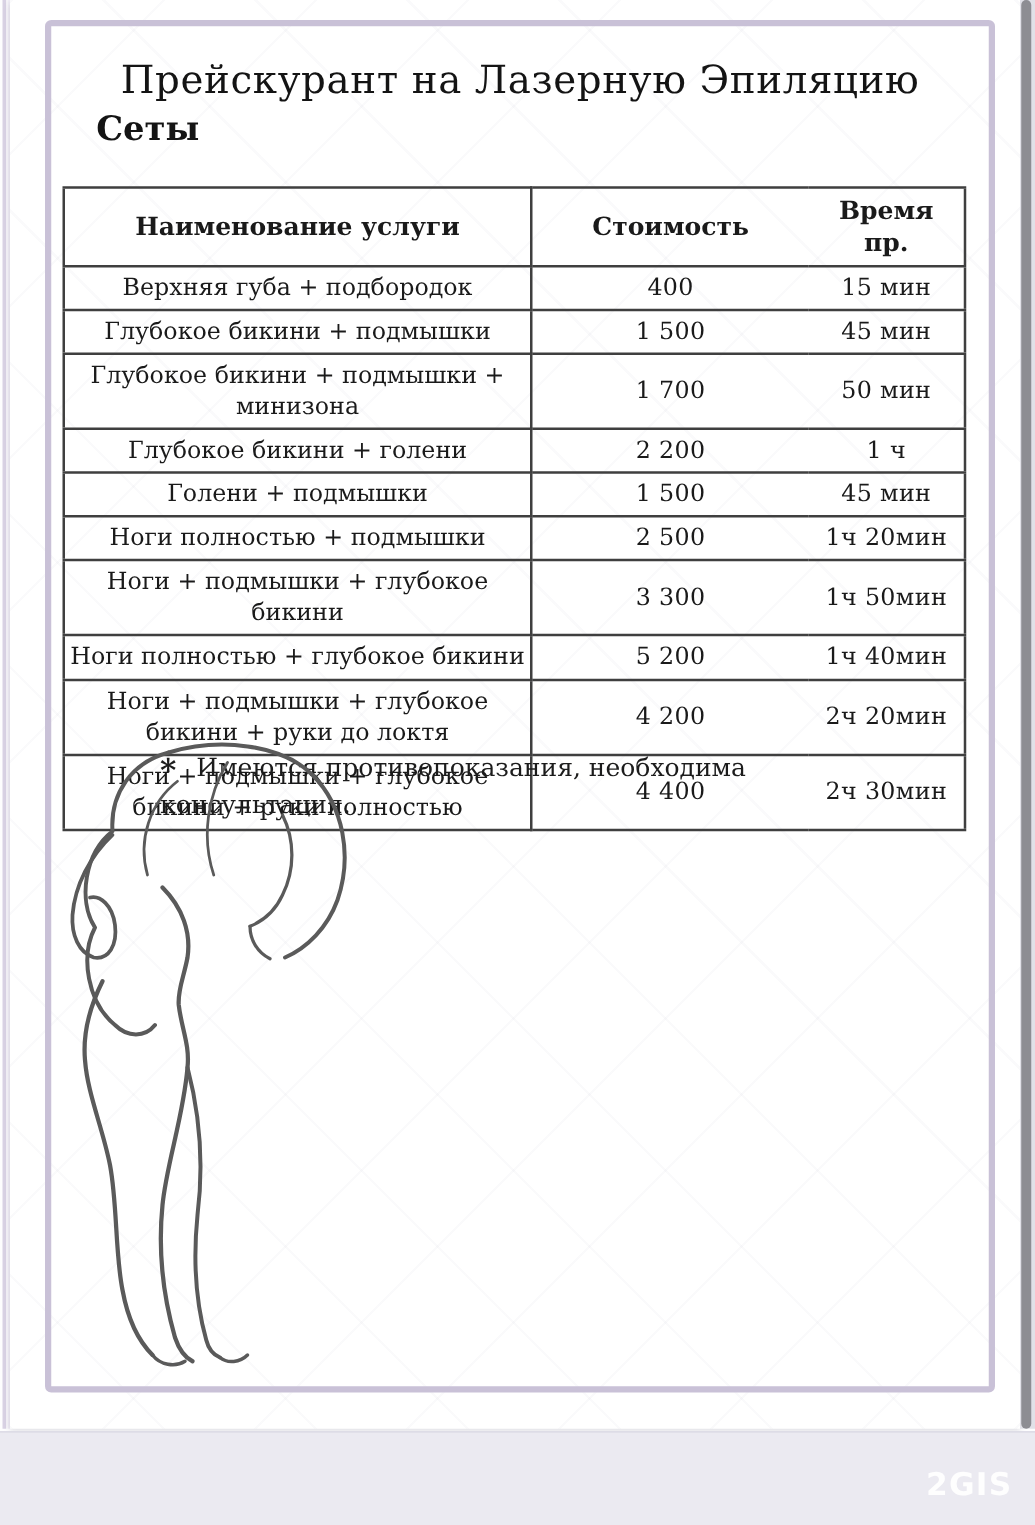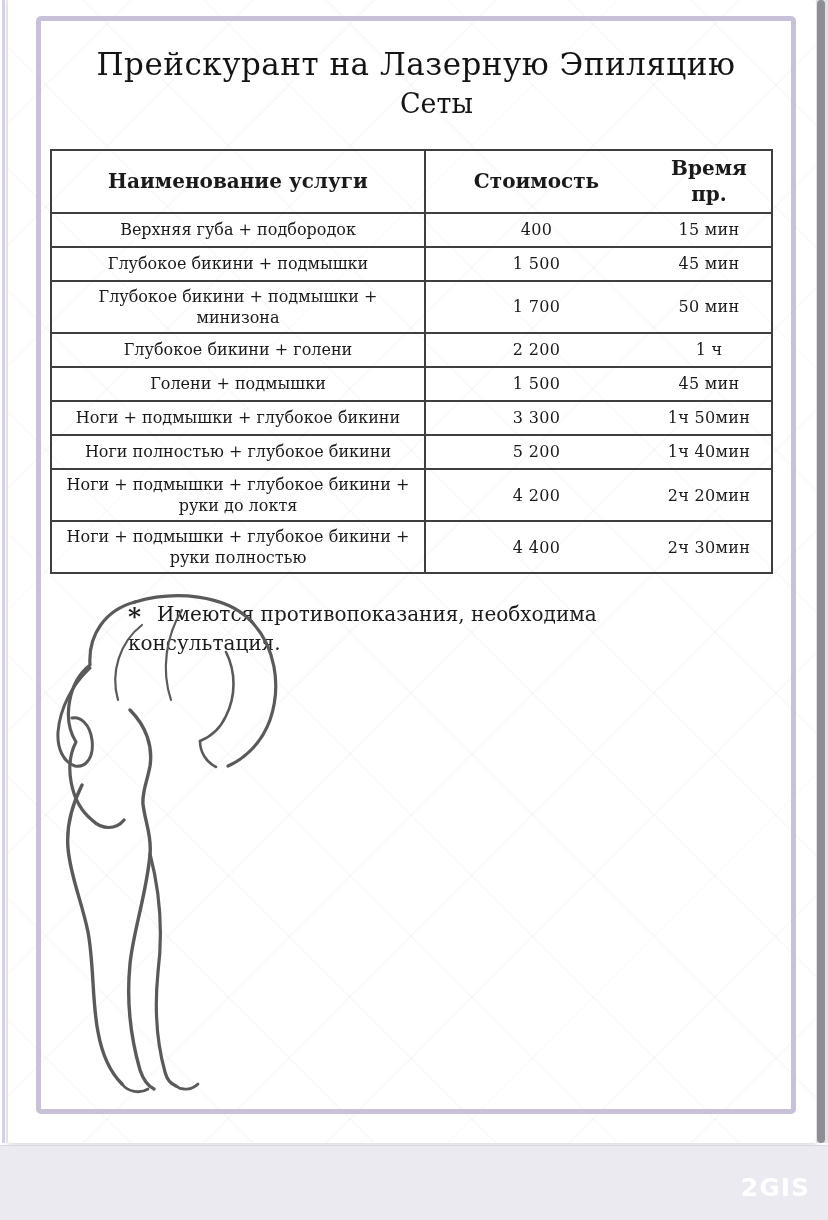--- a/index.html
+++ b/index.html
@@ -16,32 +16,32 @@
            box-shadow:0 2px 5px rgba(60,60,90,.18);
            background-image:
              repeating-linear-gradient(45deg,  rgba(140,140,170,.045) 0px, rgba(140,140,170,.045) 2px, transparent 2px, transparent 86px),
              repeating-linear-gradient(135deg, rgba(140,140,170,.045) 0px, rgba(140,140,170,.045) 2px, transparent 2px, transparent 86px);
   }
   .frame { position:absolute; left:28px; top:16px; width:760px; height:1098px;
            border:5px solid #c9c1d7; border-radius:5px; }
 
   .title-1 { position:absolute; left:28px; top:46px; width:760px; text-align:center;
              font-size:31px; letter-spacing:.5px; color:#141414; }
-  .title-2 { position:absolute; left:28px; top:88px; width:760px; text-align:center;
-             font-size:27px; font-weight:normal; color:#141414;padding-left:41px; }
+  .title-2 { position:absolute; left:28px; top:88px; width:760px; text-align:left;
+             font-size:27px; font-weight:bold; color:#141414;padding-left:41px; }
 
   table.price { position:absolute; left:42px; top:149px; width:721px;
                 border-collapse:collapse; table-layout:fixed; }
   table.price col.c1 { width:374px; }
   table.price col.c2 { width:222px; }
   table.price col.c3 { width:125px; }
   table.price th, table.price td {
       border-top:2px solid #3f3f3f; border-bottom:2px solid #3f3f3f;
       text-align:center; vertical-align:middle;
-      font-size:16px; line-height:1.32; padding:4px 3px;
+      font-size:19px; line-height:1.32; padding:4px 3px;
       color:#1a1a1a;
   }
   table.price th { font-weight:600; height:38px; font-size:20px; }
   table.price td { height:34px; }
   table.price th:first-child, table.price td:first-child { border-right:2px solid #3f3f3f; }
   table.price { border-left:2px solid #3f3f3f; border-right:2px solid #3f3f3f;padding-left:34px; }
   td.price, td.time { font-size:19px; letter-spacing:.3px;margin-left:20px; }
 
   .footnote { position:absolute; left:120px; top:602px; width:600px; }
   .footnote .mark { font-size:25px; font-weight:bold; vertical-align:top; margin-right:16px; }
@@ -107,20 +107,25 @@
             <td class="service">Глубокое бикини + голени</td>
             <td class="price">2 200</td>
             <td class="time">1 ч</td>
           </tr>
           <tr>
             <td class="service">Голени + подмышки</td>
             <td class="price">1 500</td>
             <td class="time">45 мин</td>
           </tr>
           <tr>
+            <td class="service">Ноги полностью + подмышки</td>
+            <td class="price">2 500</td>
+            <td class="time">1ч 20мин</td>
+          </tr>
+          <tr>
             <td class="service">Ноги + подмышки + глубокое бикини</td>
             <td class="price">3 300</td>
             <td class="time">1ч 50мин</td>
           </tr>
           <tr>
             <td class="service">Ноги полностью + глубокое бикини</td>
             <td class="price">5 200</td>
             <td class="time">1ч 40мин</td>
           </tr>
           <tr>

